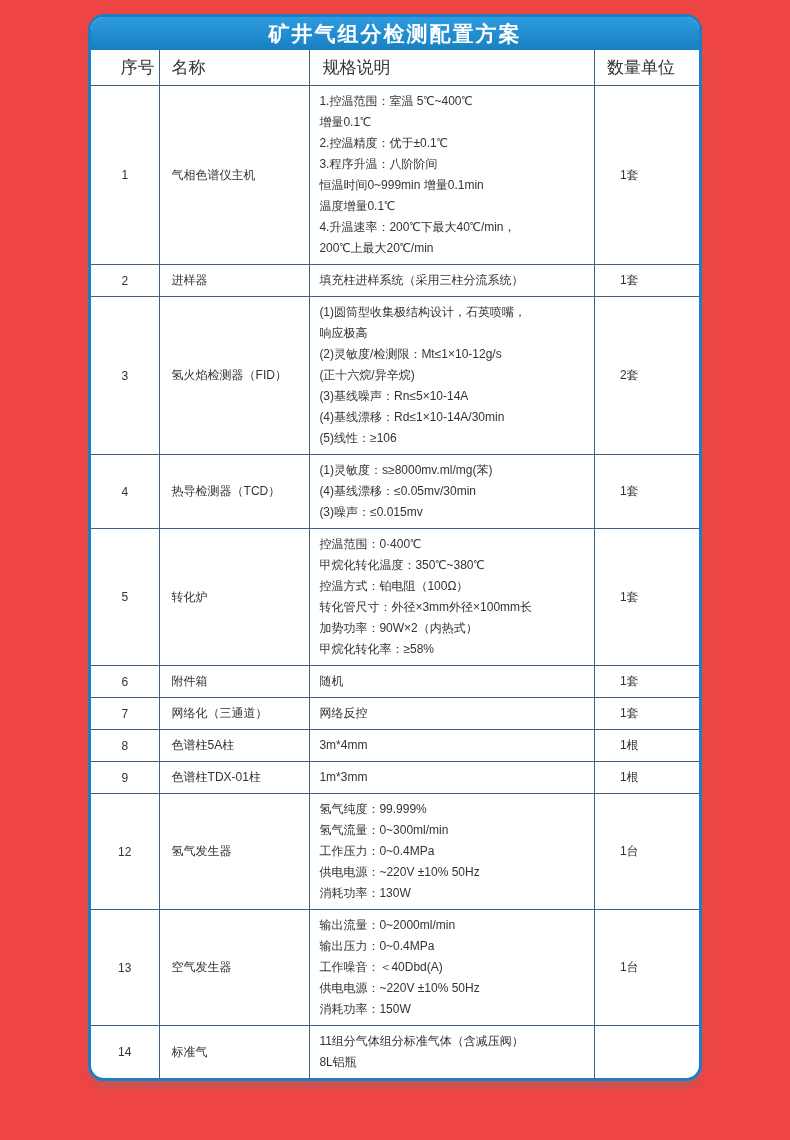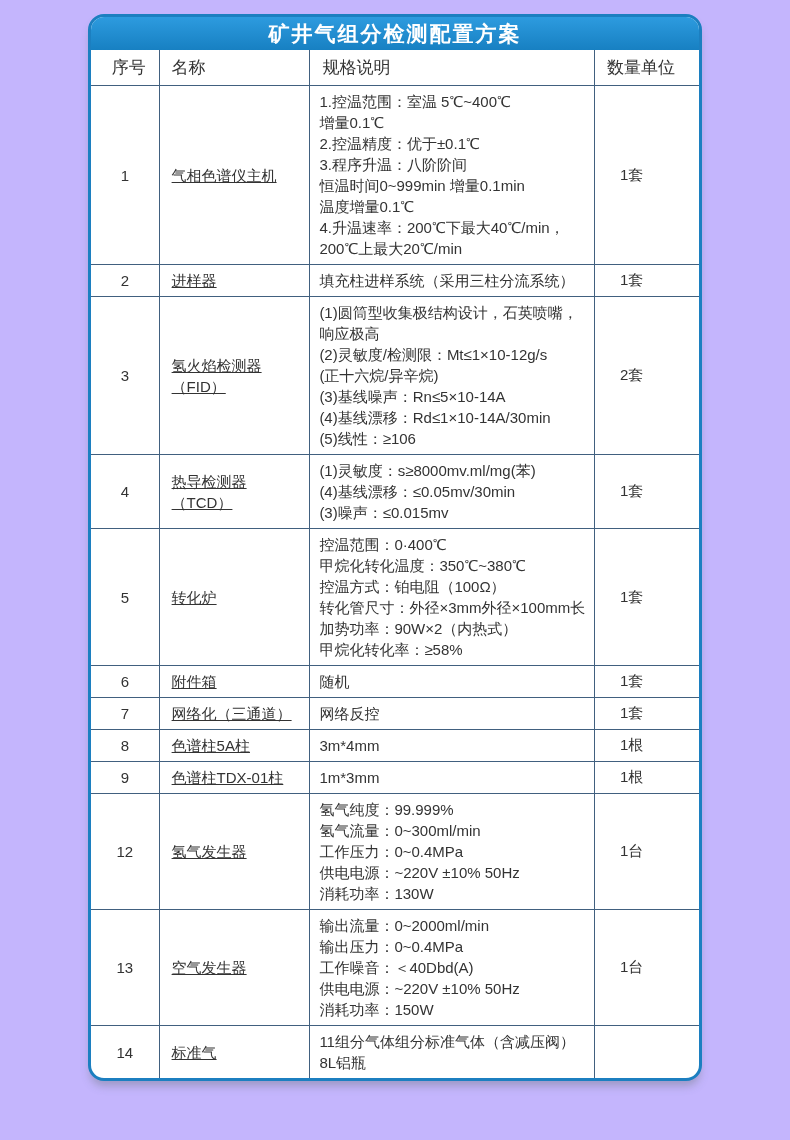--- a/index.html
+++ b/index.html
@@ -8,21 +8,21 @@
     background: #ffffff;
     width: 790px;
     height: 1140px;
     font-family: "Liberation Sans", sans-serif;
     color: #333333;
   }
   .page {
     position: relative;
     width: 790px;
     height: 1140px;
-    background: #c4b5fd;
+    background: #ef4444;
     overflow: hidden;
   }
   .card {
     position: absolute;
     left: 88px;
     top: 14px;
     width: 614px;
     box-sizing: border-box;
     border: 3px solid #1c7fc0;
     border-radius: 16px;
@@ -61,37 +61,36 @@
 
   .spec-table th {
     font-weight: normal;
     font-size: 17px;
     height: 31px;
     text-align: left;
     padding: 2px 4px 2px 12px;
     background: #ffffff;
   }
   .spec-table th.c-no {
-    text-align: center;
+    text-align: right;
     padding-left: 12px;
     margin-left: 26px;
   }
   .spec-table td {
-    font-size: 15px;
+    font-size: 12px;
     padding: 5px 4px;
   }
   td.cell-no {
     text-align: center;
     padding-left: 0;
     padding-right: 0;
   }
   td.cell-name {
     padding-left: 12px;
     line-height: 21px;
-    text-decoration: underline;
   }
   td.cell-spec {
     padding: 5px 4px 5px 9px;
   }
   td.cell-qty {
     padding-left: 25px;
   }
   .spec-line {
     line-height: 21px;
   }

